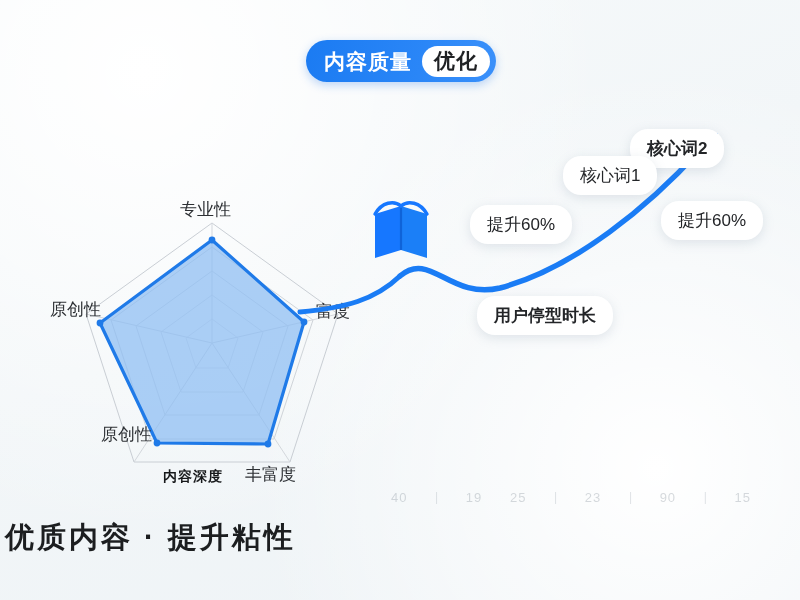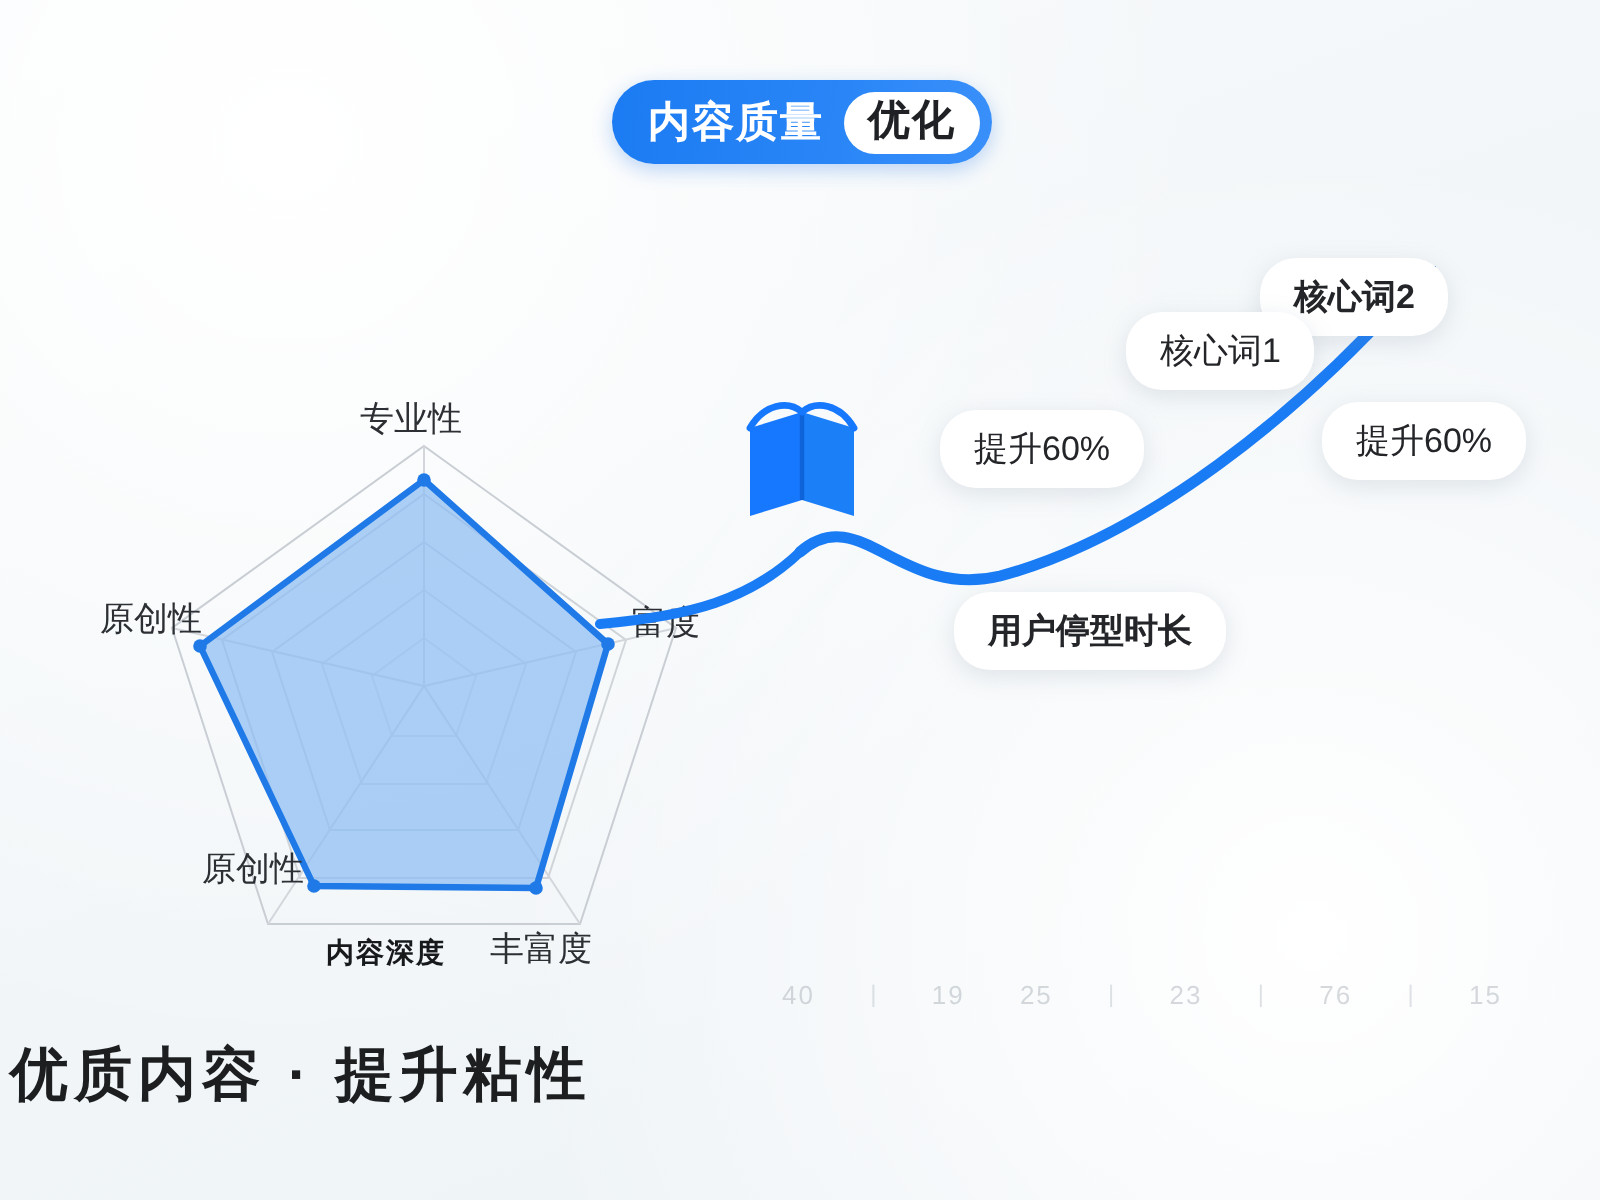--- a/index.html
+++ b/index.html
@@ -163,20 +163,20 @@
   <div class="chip chip-stay">用户停型时长</div>
 
   <div id="axis">
     <span class="axis-num">40</span>
     <span class="axis-tick">|</span>
     <span class="axis-num">19</span>
     <span class="axis-num">25</span>
     <span class="axis-tick">|</span>
     <span class="axis-num">23</span>
     <span class="axis-tick">|</span>
-    <span class="axis-num">76</span>
+    <span class="axis-num">90</span>
     <span class="axis-tick">|</span>
     <span class="axis-num">15</span>
   </div>
 
   <div class="footline">优质内容 · 提升粘性</div>
 
 </div>
 
 </body></html>

